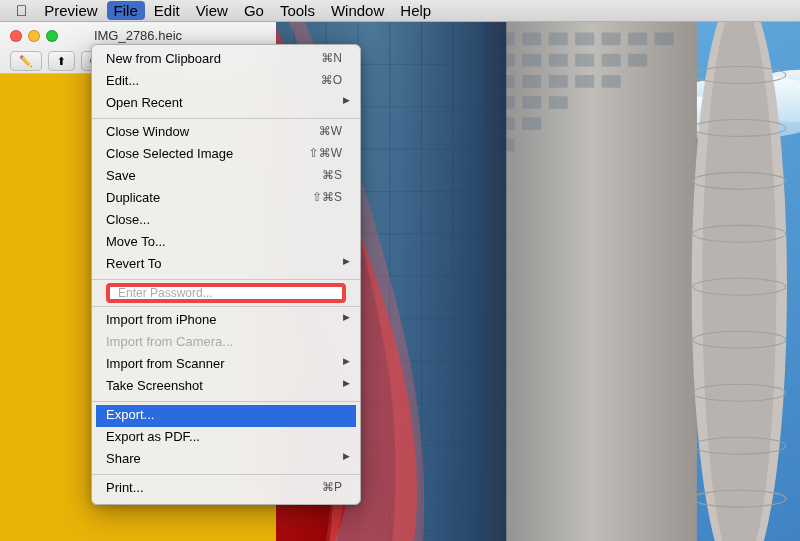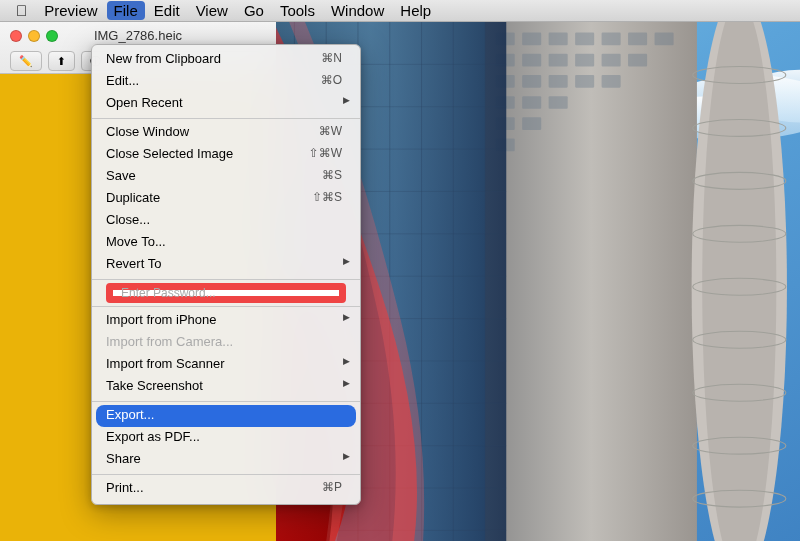--- a/index.html
+++ b/index.html
@@ -172,21 +172,21 @@
       position: relative;
       color: #000;
       font-size: 13px;
     }
     .menu-item.disabled {
       color: #aaa;
     }
     .menu-item.highlighted {
       background: #2a6be0;
       color: white;
-      border-radius: 8px;
+      border-radius: 0;
       margin: 0 4px;
       padding: 2px 10px;
     }
     .menu-item.has-submenu::after {
       content: '▶';
       position: absolute;
       right: 10px;
       font-size: 9px;
       color: inherit;
       opacity: 0.7;
@@ -201,21 +201,21 @@
 
     .menu-separator {
       height: 1px;
       background: #c8c8c8;
       margin: 3px 0;
     }
 
     .menu-password-input {
       margin: 3px 14px;
       height: 20px;
-      border: 7px solid #ef4444;
+      border: 4px solid #ef4444;
       border-radius: 4px;
       background: white;
       padding: 0 8px;
       font-size: 12px;
       color: #aaa;
       display: flex;
       align-items: center;
     }
 
     

